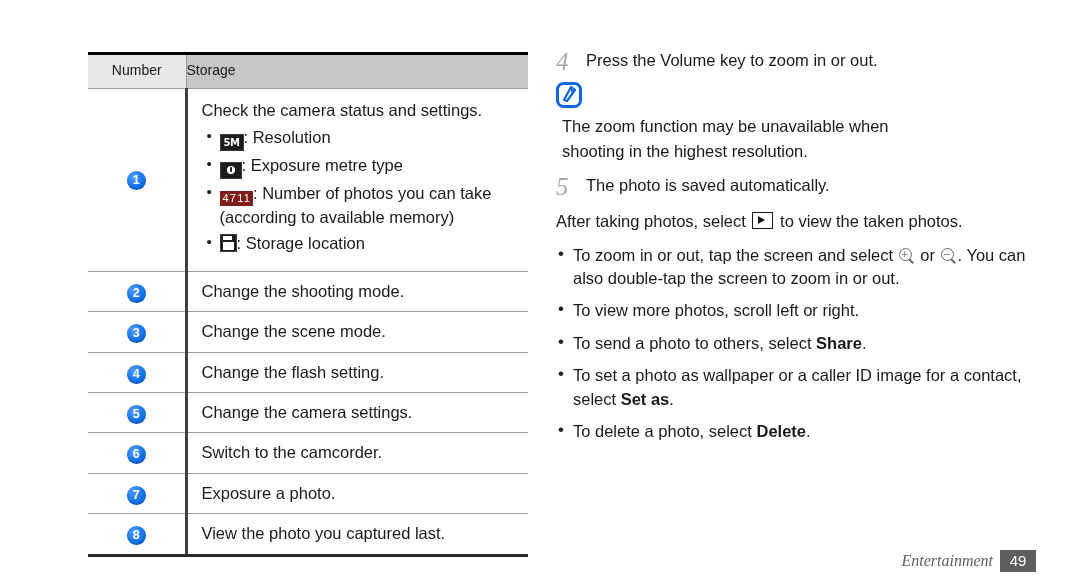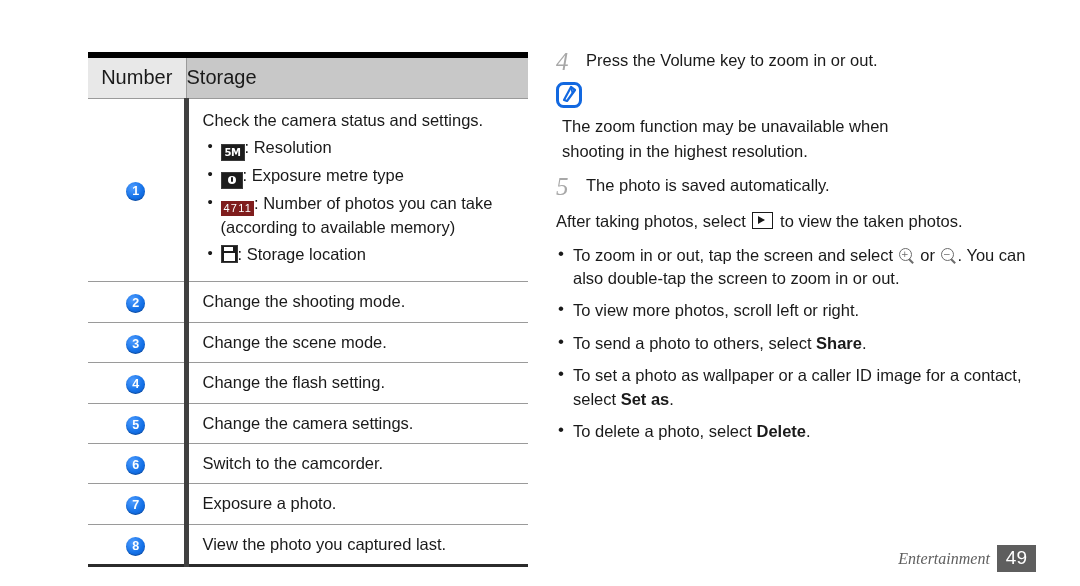--- a/index.html
+++ b/index.html
@@ -27,23 +27,23 @@
   table.fn-table {
     border-collapse: collapse;
     width: 440px;
     table-layout: fixed;
   }
   table.fn-table .col-num { width: 98px; }
   table.fn-table .col-fn  { width: 342px; }
 
   table.fn-table thead th {
     font-weight: normal;
-    font-size: 20px;
+    font-size: 14px;
     padding: 7px 0 8px 0;
-    border-top: 6px solid #000000;
+    border-top: 3px solid #000000;
     border-bottom: 1px solid #9a9a9a;
     line-height: 1.25;
   }
   thead th.th-number {
     background: #e8e8e8;
     text-align: center;
   }
   thead th.th-function {
     background: #c8c8c8;
     text-align: left;
@@ -56,21 +56,21 @@
     font-size: 16.5px;
     line-height: 1.42;
     vertical-align: middle;
     padding: 8px 0;
   }
   table.fn-table tbody td.cell-num {
     text-align: center;
     vertical-align: middle;
   }
   table.fn-table tbody td.cell-fn {
-    border-left: 5px solid #404040;
+    border-left: 3px solid #404040;
     padding-left: 14px;
     padding-right: 6px;
   }
   table.fn-table tbody tr.last-row td {
     border-bottom: 3px solid #2b2b2b;
   }
   table.fn-table tbody tr.big-row td { padding: 10px 0 11px 0; }
   table.fn-table tbody tr.big-row td.cell-fn { padding-left: 14px; }
 
   
@@ -329,21 +329,21 @@
   }
   .footer-label {
     font-family: "Liberation Serif", serif;
     font-style: italic;
     font-size: 16px;
     color: #5e5e5e;
   }
   .footer-page {
     background: #5e5e5e;
     color: #ffffff;
-    font-size: 19px;
+    font-size: 15px;
     padding: 2px 9px 3px 9px;
     min-width: 18px;
     text-align: center;
   }
 </style>
 </head>
 <body>
 
 <div class="table-wrap">
   <table class="fn-table">

